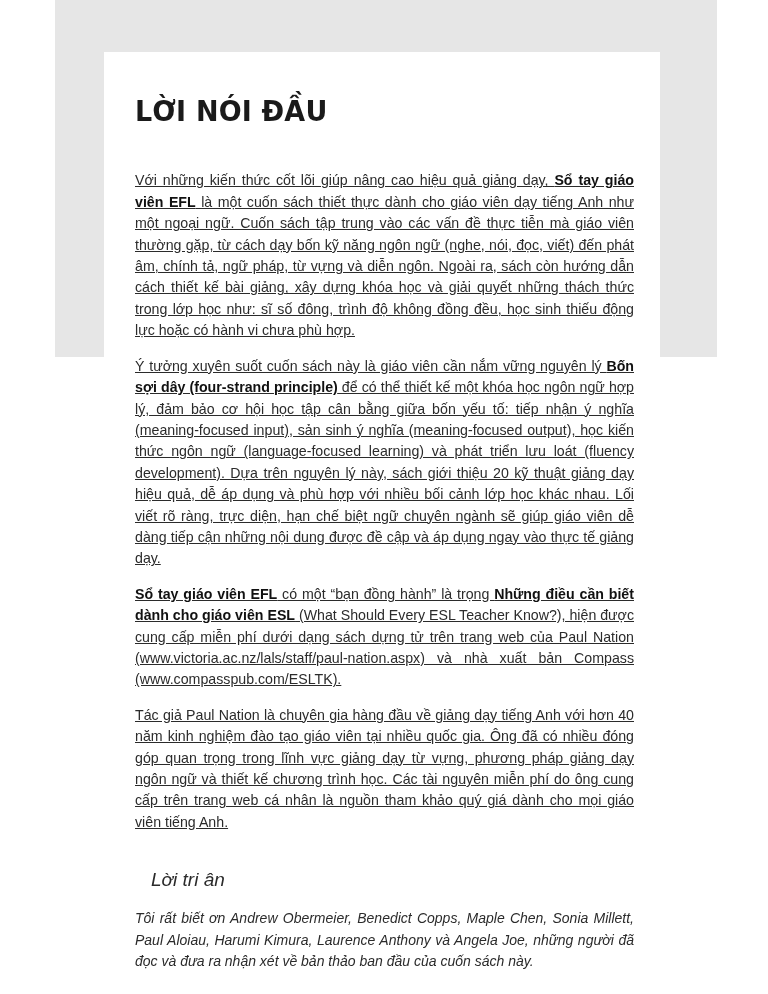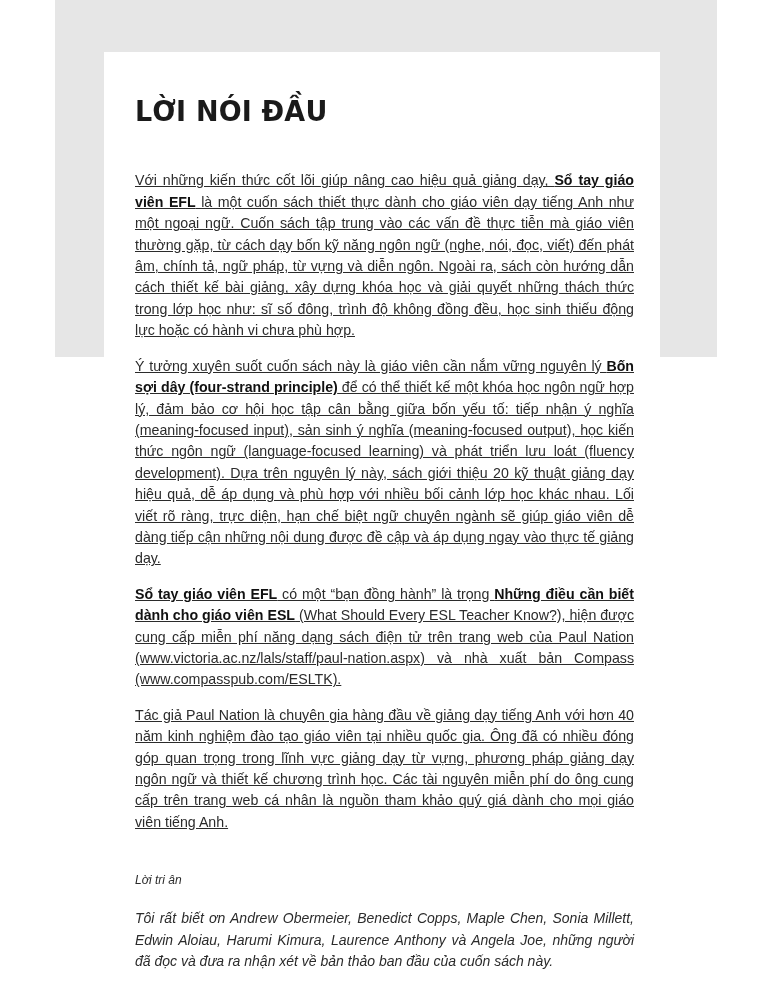--- a/index.html
+++ b/index.html
@@ -80,24 +80,24 @@
     color: #111111;
   }
 
   
   .ack-block {
     margin-top: 37px;
   }
   .ack-heading {
     font-family: "Liberation Sans", sans-serif;
     font-style: italic;
-    font-size: 12px;
+    font-size: 19px;
     line-height: 20px;
     color: #2b2b2b;
-    margin: 0;
+    margin: 16px;
   }
   .ack-body {
     font-family: "Liberation Sans", sans-serif;
     font-style: italic;
     font-size: 14px;
     line-height: 21.4px;
     color: #2b2b2b;
     text-align: justify;
     margin: 18px 0 0 0;
   }
@@ -109,23 +109,23 @@
 
 <div class="page-card">
   <div class="content">
 
     <h1 class="doc-title">LỜI NÓI ĐẦU</h1>
 
     <p class="body-p first"><span>Với những kiến thức cốt lõi giúp nâng cao hiệu quả giảng dạy, </span><b>Sổ tay giáo viên EFL</b><span> là một cuốn sách thiết thực dành cho giáo viên dạy tiếng Anh như một ngoại ngữ. Cuốn sách tập trung vào các vấn đề thực tiễn mà giáo viên thường gặp, từ cách dạy bốn kỹ năng ngôn ngữ (nghe, nói, đọc, viết) đến phát âm, chính tả, ngữ pháp, từ vựng và diễn ngôn. Ngoài ra, sách còn hướng dẫn cách thiết kế bài giảng, xây dựng khóa học và giải quyết những thách thức trong lớp học như: sĩ số đông, trình độ không đồng đều, học sinh thiếu động lực hoặc có hành vi chưa phù hợp.</span></p>
 
     <p class="body-p"><span>Ý tưởng xuyên suốt cuốn sách này là giáo viên cần nắm vững nguyên lý </span><b>Bốn sợi dây (four-strand principle)</b><span> để có thể thiết kế một khóa học ngôn ngữ hợp lý, đảm bảo cơ hội học tập cân bằng giữa bốn yếu tố: tiếp nhận ý nghĩa (meaning-focused input), sản sinh ý nghĩa (meaning-focused output), học kiến thức ngôn ngữ (language-focused learning) và phát triển lưu loát (fluency development). Dựa trên nguyên lý này, sách giới thiệu 20 kỹ thuật giảng dạy hiệu quả, dễ áp dụng và phù hợp với nhiều bối cảnh lớp học khác nhau. Lối viết rõ ràng, trực diện, hạn chế biệt ngữ chuyên ngành sẽ giúp giáo viên dễ dàng tiếp cận những nội dung được đề cập và áp dụng ngay vào thực tế giảng dạy.</span></p>
 
-    <p class="body-p"><b>Sổ tay giáo viên EFL</b><span> có một “bạn đồng hành” là trọng </span><b>Những điều cần biết dành cho giáo viên ESL</b><span> (What Should Every ESL Teacher Know?), hiện được cung cấp miễn phí năng dạng sách điện tử trên trang web của Paul Nation (www.victoria.ac.nz/lals/staff/paul-nation.aspx) và nhà xuất bản Compass (www.compasspub.com/ESLTK).</span></p>
+    <p class="body-p"><b>Sổ tay giáo viên EFL</b><span> có một “bạn đồng hành” là trọng </span><b>Những điều cần biết dành cho giáo viên ESL</b><span> (What Should Every ESL Teacher Know?), hiện được cung cấp miễn phí dưới dạng sách dựng tử trên trang web của Paul Nation (www.victoria.ac.nz/lals/staff/paul-nation.aspx) và nhà xuất bản Compass (www.compasspub.com/ESLTK).</span></p>
 
     <p class="body-p"><span>Tác giả Paul Nation là chuyên gia hàng đầu về giảng dạy tiếng Anh với hơn 40 năm kinh nghiệm đào tạo giáo viên tại nhiều quốc gia. Ông đã có nhiều đóng góp quan trọng trong lĩnh vực giảng dạy từ vựng, phương pháp giảng dạy ngôn ngữ và thiết kế chương trình học. Các tài nguyên miễn phí do ông cung cấp trên trang web cá nhân là nguồn tham khảo quý giá dành cho mọi giáo viên tiếng Anh.</span></p>
 
     <div class="ack-block">
       <p class="ack-heading">Lời tri ân</p>
-      <p class="ack-body">Tôi rất biết ơn Andrew Obermeier, Benedict Copps, Maple Chen, Sonia Millett, Edwin Aloiau, Harumi Kimura, Laurence Anthony và Angela Joe, những người đã đọc và đưa ra nhận xét về bản thảo ban đầu của cuốn sách này.</p>
+      <p class="ack-body">Tôi rất biết ơn Andrew Obermeier, Benedict Copps, Maple Chen, Sonia Millett, Paul Aloiau, Harumi Kimura, Laurence Anthony và Angela Joe, những người đã đọc và đưa ra nhận xét về bản thảo ban đầu của cuốn sách này.</p>
     </div>
 
   </div>
 </div>
 
 </body></html>

